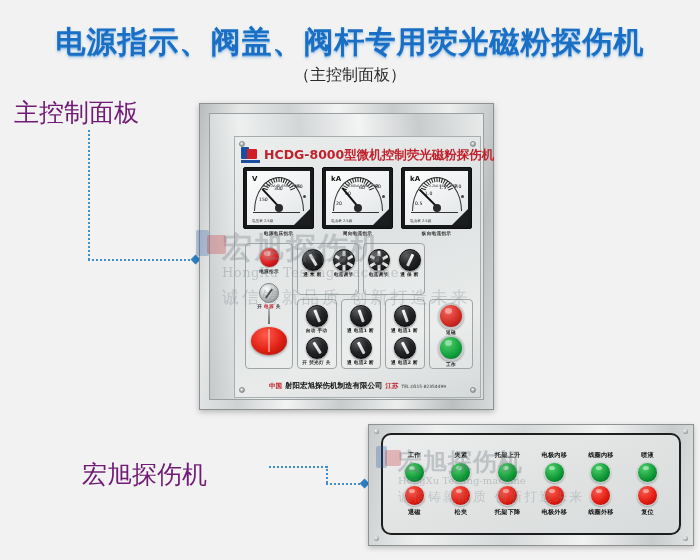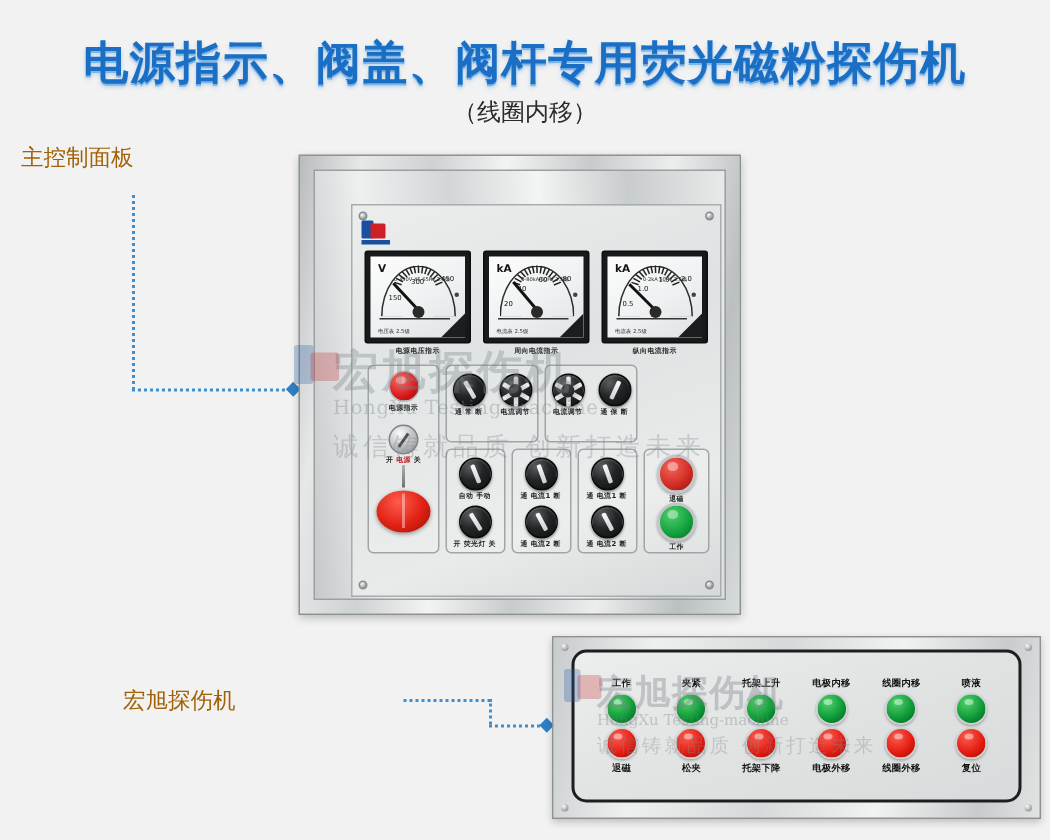--- a/index.html
+++ b/index.html
@@ -24,21 +24,21 @@
   #sub-title {
     position: absolute; top: 65px; left: 0; width: 700px;
     text-align: center;
     font-size: 16px; color: #2b2b2b;
     font-family: "DejaVu Sans", "Liberation Sans", sans-serif;
   }
 
   
   .callout-label {
     position: absolute;
-    font-size: 15px; color: #a16207;
+    font-size: 25px; color: #701a75;
     font-family: "DejaVu Serif", "Liberation Serif", serif;
     white-space: nowrap;
   }
   #callout-main { top: 96px; left: 14px; }
   #callout-aux  { top: 458px; left: 82px; }
 
   .lead-v, .lead-h {
     position: absolute;
     border-color: #3f8fd0;
   }
@@ -429,21 +429,21 @@
   }
   #wm-aux-logo .m2 {
     position: absolute; left: 9px; top: 4px; width: 16px; height: 16px;
     background: rgba(196,40,44,0.28); border-radius: 2px;
   }
 </style>
 </head>
 <body>
 
 <div id="main-title">电源指示、阀盖、阀杆专用荧光磁粉探伤机</div>
-<div id="sub-title">（线圈内移）</div>
+<div id="sub-title">（主控制面板）</div>
 
 <div class="callout-label" id="callout-main">主控制面板</div>
 <div class="lead-v" style="left:88px; top:130px; height:130px;"></div>
 <div class="lead-h" style="left:88px; top:259px; width:106px;"></div>
 <div class="lead-dot" style="left:192px; top:256px;"></div>
 
 <div class="callout-label" id="callout-aux">宏旭探伤机</div>
 <div class="lead-h" style="left:269px; top:466px; width:58px;"></div>
 <div class="lead-v" style="left:326px; top:466px; height:17px;"></div>
 <div class="lead-h" style="left:326px; top:483px; width:38px;"></div>
@@ -457,20 +457,21 @@
       <div class="panel-screw" style="right:4px; top:4px;"></div>
       <div class="panel-screw" style="left:4px;  bottom:4px;"></div>
       <div class="panel-screw" style="right:4px; bottom:4px;"></div>
 
       <div id="panel-header">
         <div id="brand-logo">
           <div class="lg-blue"></div>
             <div class="lg-red"></div>
             <div class="lg-cap"></div>
         </div>
+        <div id="panel-model">HCDG-8000型微机控制荧光磁粉探伤机</div>
       </div>
 
       <div id="meter-row">
 
         <div class="meter">
           <div class="meter-face">
             <div class="meter-unit">V</div>
             <div class="meter-arc"></div>
             <div class="meter-ticks">
               <i style="transform:rotate(-72deg)"></i>
@@ -694,20 +695,26 @@
         <div class="ctrl" style="left:186px; top:60px; width:44px;">
           <div class="pushbtn red"></div>
           <div class="ctrl-label">退磁</div>
         </div>
         <div class="ctrl" style="left:186px; top:92px; width:44px;">
           <div class="pushbtn green"></div>
           <div class="ctrl-label">工作</div>
         </div>
       </div>
 
+      <div id="panel-footer">
+        <span id="footer-cn">中国</span>
+        <span>射阳宏旭探伤机制造有限公司</span>
+        <span id="footer-prov">江苏</span>
+        <span id="footer-tel">TEL:0515-82354499</span>
+      </div>
 
     </div>
   </div>
 </div>
 
 <div class="watermark" id="wm-main">
   <div id="wm-main-logo">
     <div class="m1"></div>
       <div class="m2"></div>
   </div>

